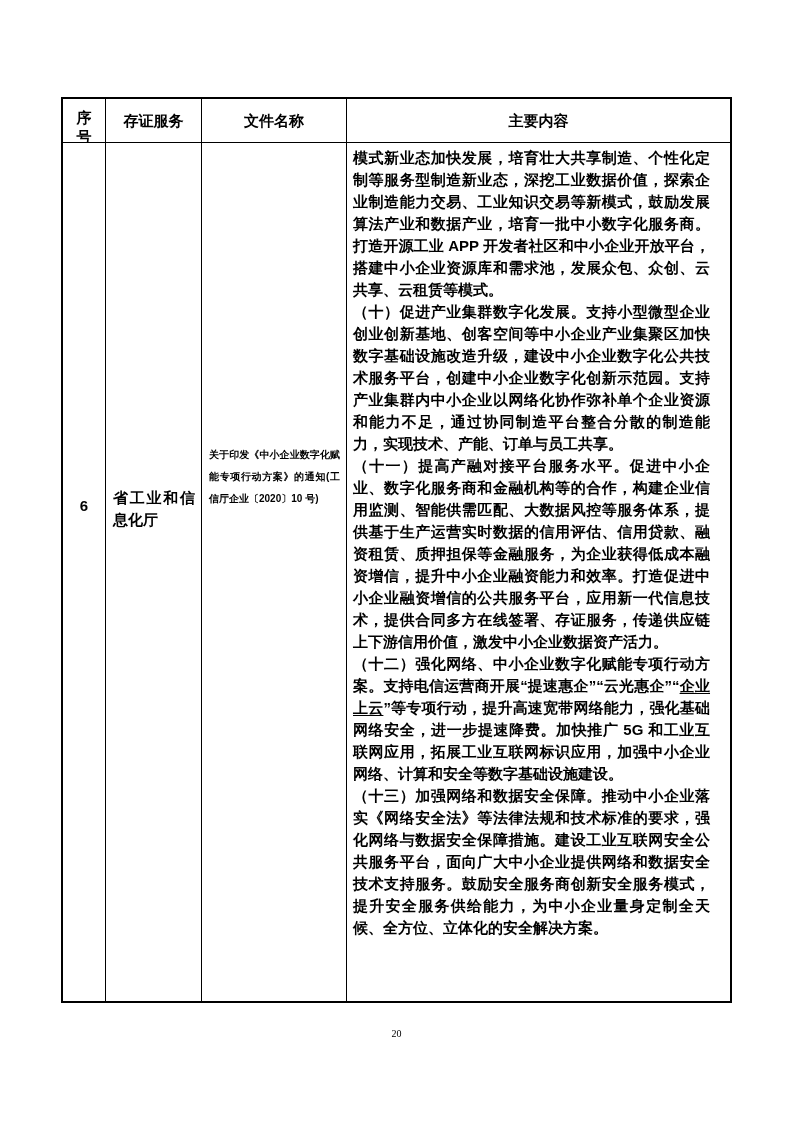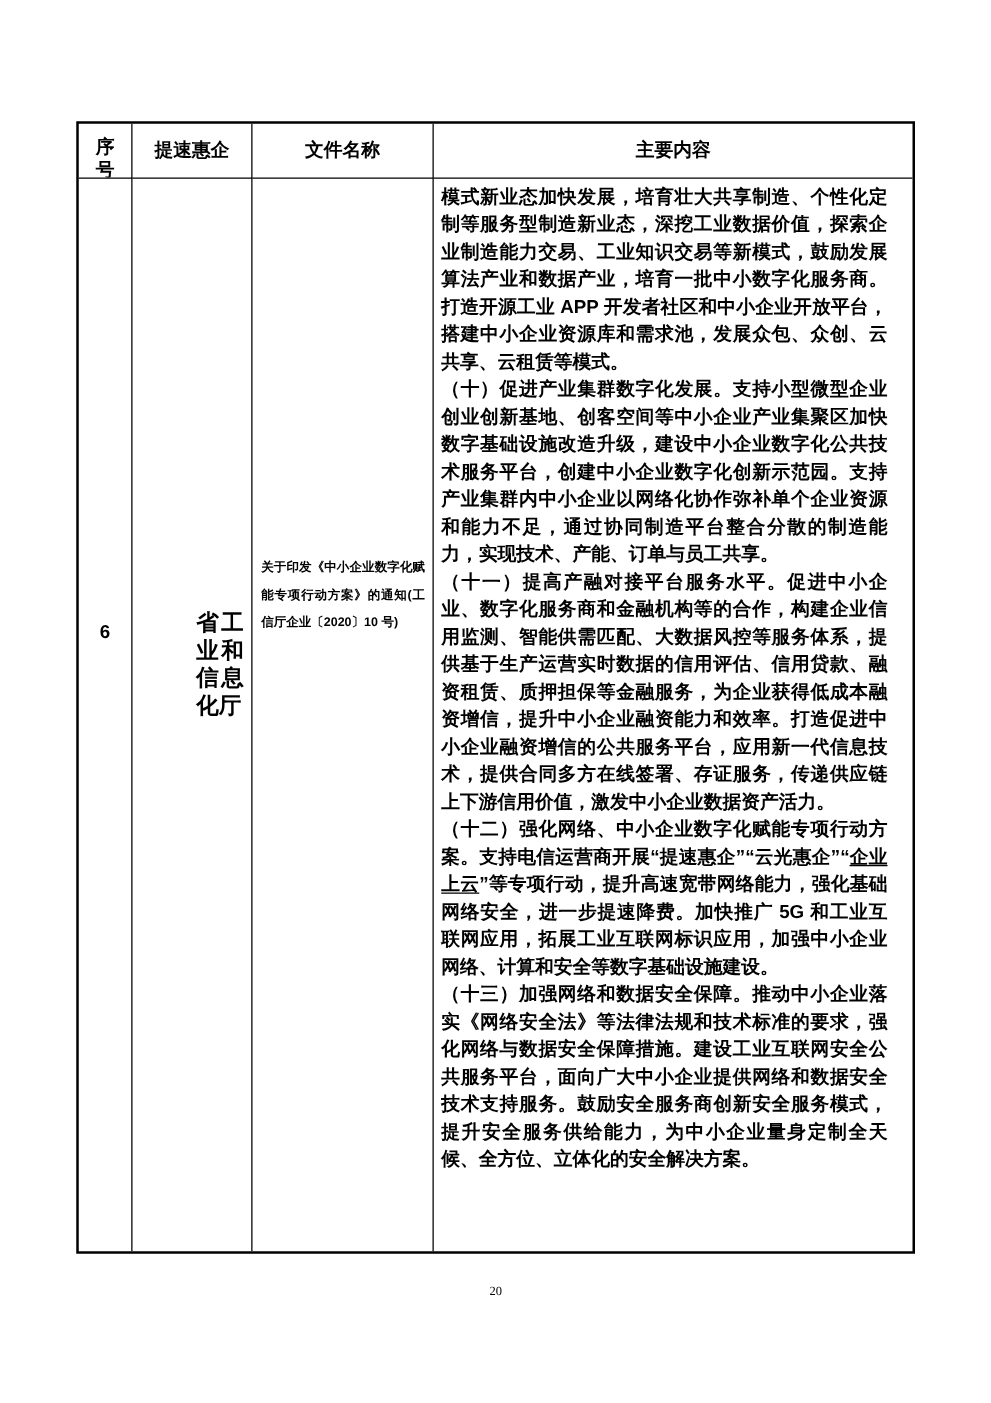--- a/index.html
+++ b/index.html
@@ -38,23 +38,22 @@
     text-align: center;
   }
   .hcell .narrow { width: 17px; margin-top: 12px; }
   .serial-cell {
     padding-top: 352px;
     text-align: center;
     font-size: 15px; line-height: 22px;
   }
   .agency-cell {
     padding: 344px 6px 0 7px;
-    font-size: 18px; line-height: 22px;
+    font-size: 15px; line-height: 22px;
     text-align: justify;
-    margin-left: 44px;
   }
   .name-cell {
     padding: 301px 6px 0 7px;
     font-size: 10px; line-height: 22px;
     text-align: justify;
     text-align-last: left;
   }
   .content-cell {
     padding: 4px 20px 0 6px;
     font-size: 15px; line-height: 22px;
@@ -78,21 +77,21 @@
 <body>
 
 <div class="page">
 
   <div class="doc-table">
 
     <div class="cell hcell">
       <span class="narrow">序号</span>
     </div>
     <div class="cell hcell">
-      <span>提速惠企</span>
+      <span>存证服务</span>
     </div>
     <div class="cell hcell">
       <span>文件名称</span>
     </div>
     <div class="cell hcell last">
       <span>主要内容</span>
     </div>
 
     <div class="cell serial-cell">
       <span>6</span>

